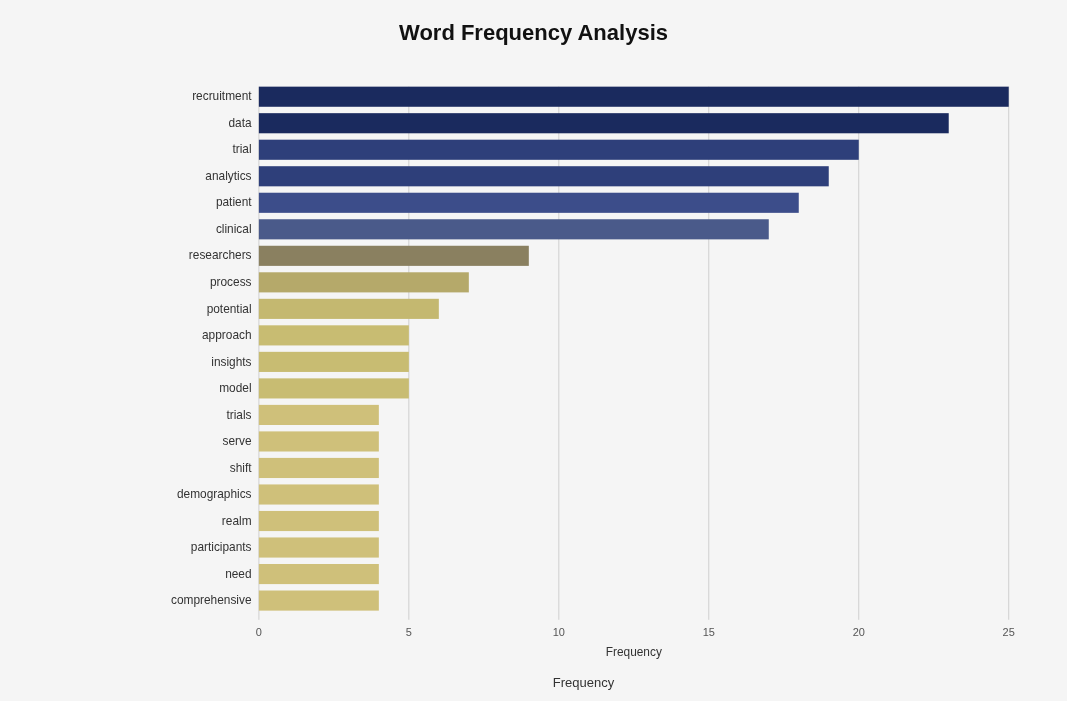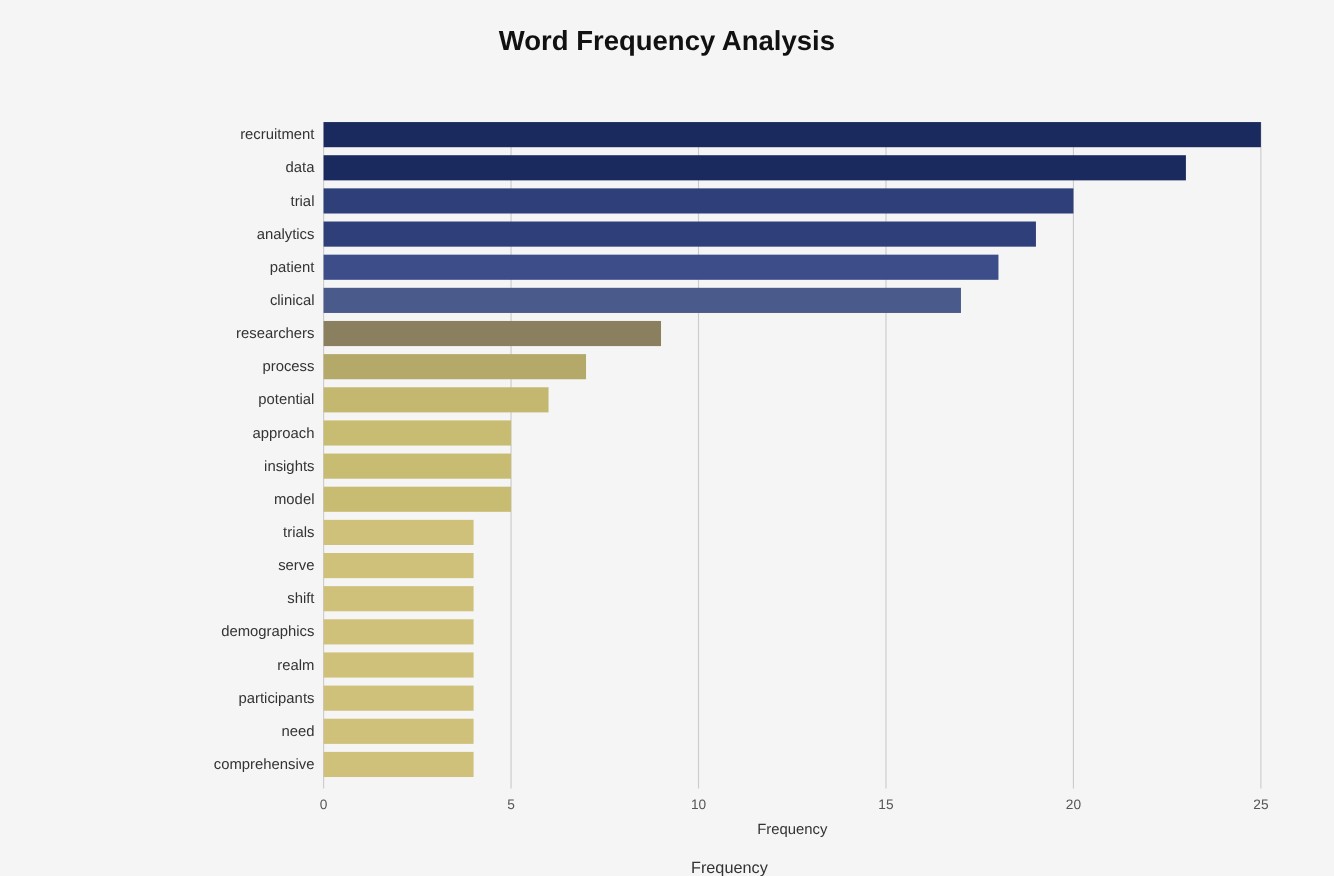--- a/index.html
+++ b/index.html
@@ -17,21 +17,21 @@
       width: 1067px;
       height: 701px;
       padding: 20px 40px 60px 140px;
       position: relative;
     }
     .chart-title {
       text-align: center;
       font-size: 22px;
       font-weight: bold;
       color: #111;
-      margin-bottom: 15px;
+      margin-bottom: 4px;
       margin-left: -100px;
     }
     .x-label {
       position: absolute;
       bottom: -40px;
       left: 50%;
       transform: translateX(-50%);
       font-size: 13px;
       color: #333;
     }

